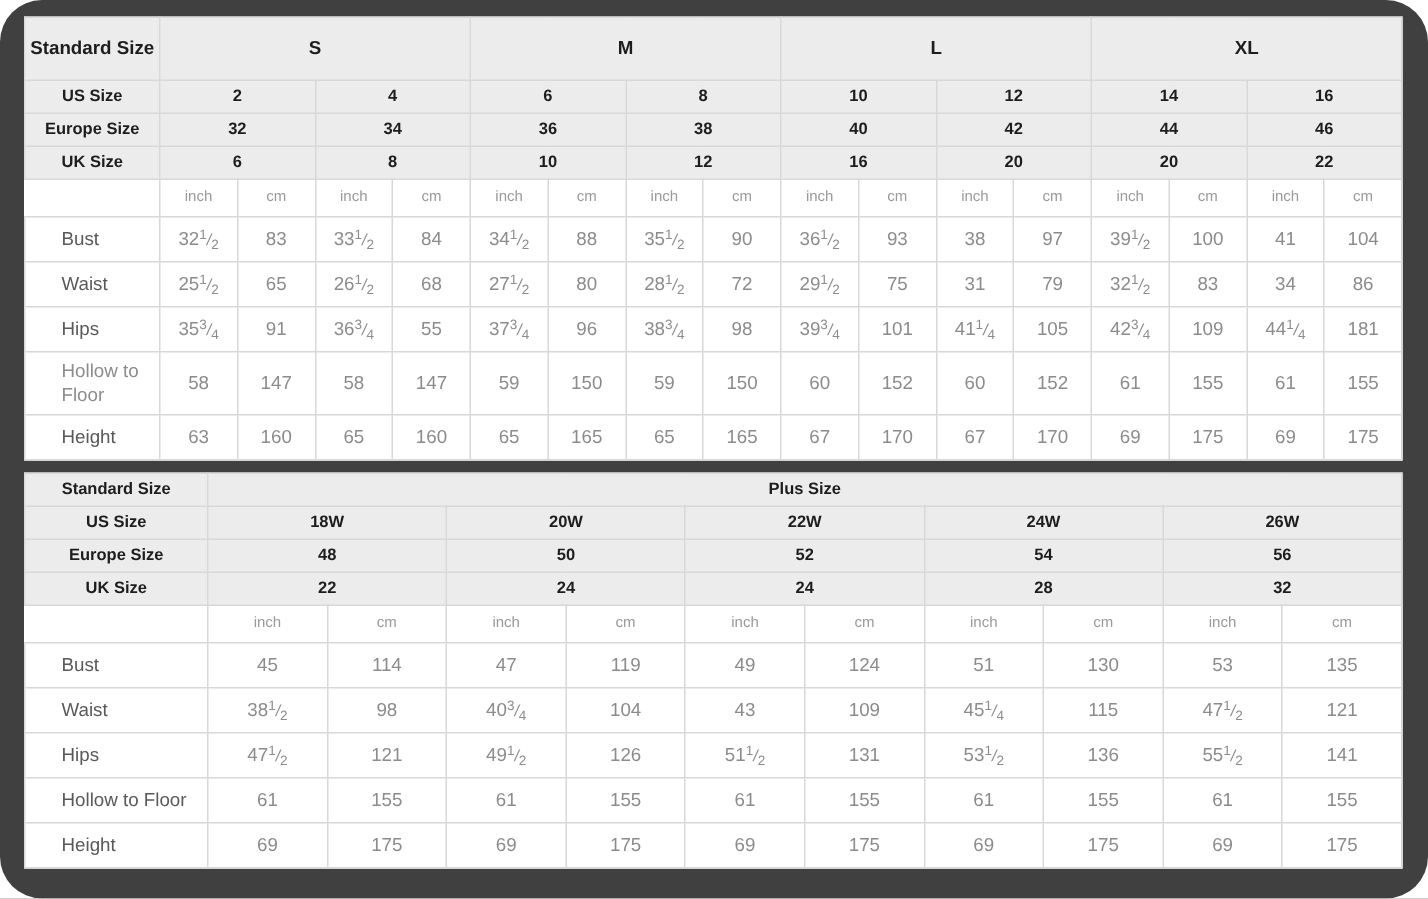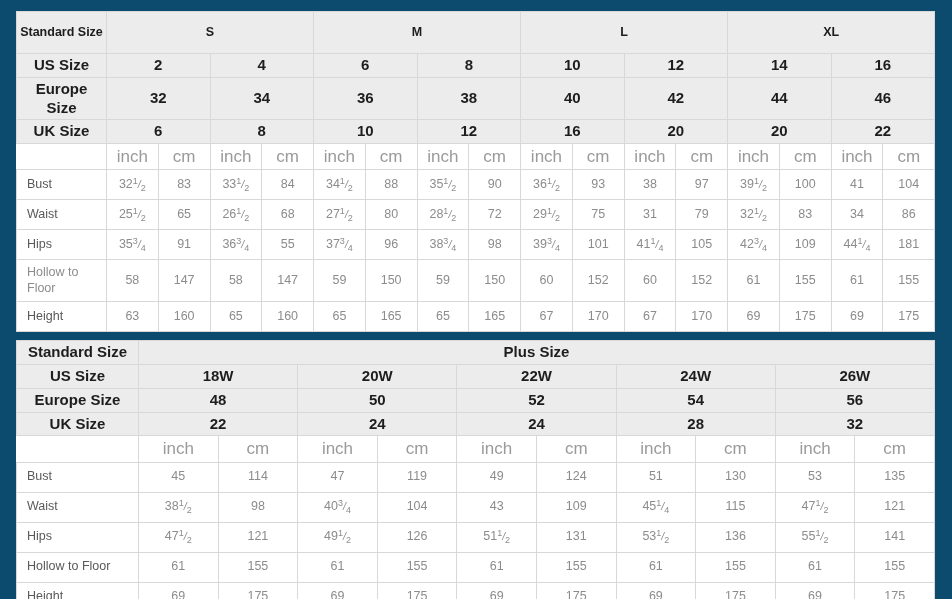--- a/index.html
+++ b/index.html
@@ -10,21 +10,22 @@
   body {
     width: 952px;
     height: 599px;
     font-family: "Liberation Sans", sans-serif;
     overflow: hidden;
   }
   .page {
     position: relative;
     width: 952px;
     height: 599px;
-    background: #0c4a6e;
+    background: #404040;
+    border-radius: 28px;
   }
   .chart-wrap {
     position: absolute;
     left: 16px;
     top: 11px;
     width: 918px;
   }
   table.sizechart {
     border-collapse: collapse;
     table-layout: fixed;
@@ -40,41 +41,41 @@
     padding: 2px 3px;
     height: 22px;
     box-sizing: border-box;
     line-height: 1.25;
   }
   
   table.sizechart td.hdr {
     background: #ececec;
     color: #1d1d1d;
     font-weight: bold;
-    font-size: 15px;
+    font-size: 11px;
   }
   table.sizechart td.hdr-tall {
     background: #ececec;
     color: #1d1d1d;
     font-weight: bold;
     font-size: 12.5px;
     height: 42px;
   }
   table.sizechart td.rowlabel {
     background: #ffffff;
     color: #595959;
     font-size: 12.5px;
     text-align: left;
-    padding-left: 10px;
+    padding-left: 24px;
     font-weight: normal;
   }
   table.sizechart td.unit {
     background: #ffffff;
     color: #9a9a9a;
-    font-size: 17px;
+    font-size: 10px;
     height: 25px;
   }
   table.sizechart td.blank {
     background: #ffffff;
     border-left-color: #ffffff;
   }
   table.sizechart td.val {
     background: #ffffff;
     color: #8c8c8c;
     font-size: 12.5px;

